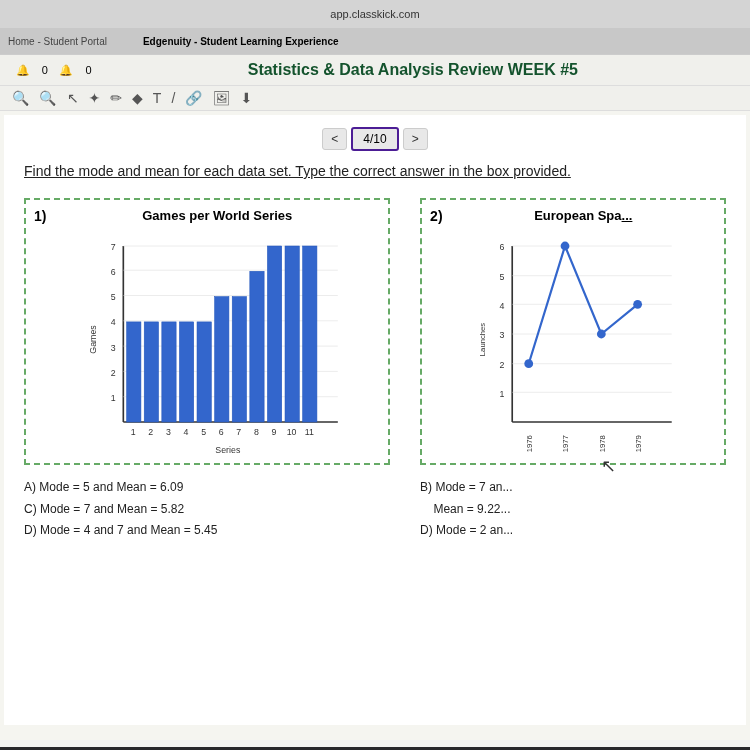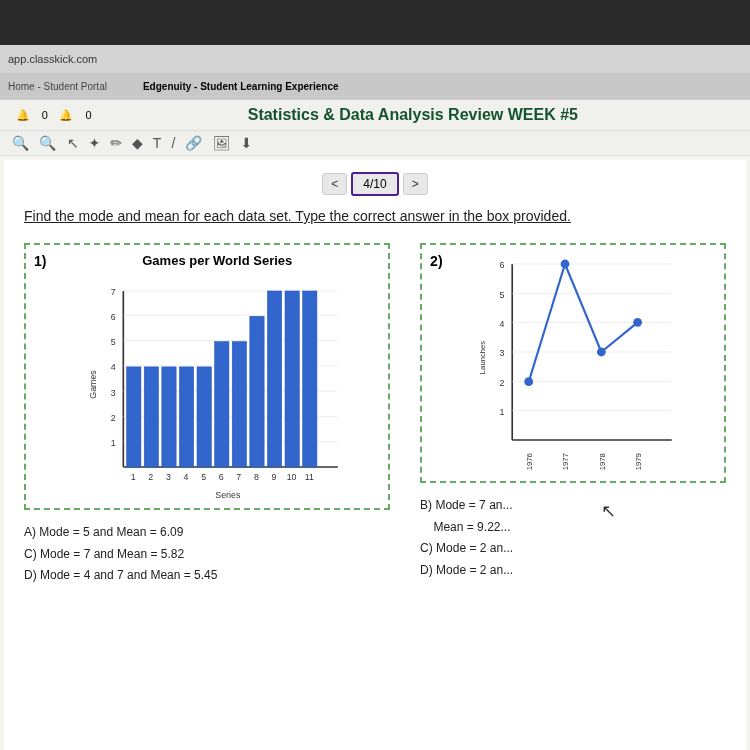--- a/index.html
+++ b/index.html
@@ -16,21 +16,21 @@
       background: #e8e8e8;
       border-bottom: 1px solid #ccc;
     }
 
     .title-bar {
       background: #d4d4d4;
       display: flex;
       align-items: center;
       padding: 4px 8px;
       height: 28px;
-      margin-top: 45px;
+      justify-content: center;
     }
 
     .title-bar-url {
       font-size: 11px;
       color: #333;
     }
 
     .tab-bar {
       display: flex;
       align-items: center;
@@ -360,20 +360,21 @@
           <span class="answer-choice">C)  Mode = 7 and Mean = 5.82</span>
           <span class="answer-choice">D)  Mode = 4 and 7 and Mean = 5.45</span>
         </div>
       </div>
 
       <div class="column-right">
         <div class="problem-box">
           <div style="display:flex; align-items:flex-start; gap:8px;">
             <span class="problem-number">2)</span>
             <div style="flex:1;">
+              <div class="chart-title">European Spa<span style="text-decoration:underline;">...</span></div>
               <div class="line-chart-container">
                 <svg class="line-chart" viewBox="0 0 200 200">
 
                   <line x1="35" y1="10" x2="35" y2="170" stroke="#333" stroke-width="1.5"></line>
 
                   <line x1="35" y1="170" x2="180" y2="170" stroke="#333" stroke-width="1.5"></line>
 
                   <line x1="35" y1="143" x2="180" y2="143" stroke="#ddd" stroke-width="0.5"></line>
                   <line x1="35" y1="117" x2="180" y2="117" stroke="#ddd" stroke-width="0.5"></line>
                   <line x1="35" y1="90" x2="180" y2="90" stroke="#ddd" stroke-width="0.5"></line>
@@ -402,21 +403,20 @@
 
                   <text x="10" y="95" font-size="7" fill="#333" transform="rotate(-90, 10, 95)" text-anchor="middle">Launches</text>
                 </svg>
               </div>
             </div>
           </div>
         </div>
 
         <div class="right-answers">
           <span class="answer-choice">B)  Mode = 7 an...<br>&nbsp;&nbsp;&nbsp;&nbsp;Mean = 9.22...</span>
-          <span class="answer-choice">C)  Mode = 2 an...</span>
           <span class="answer-choice">D)  Mode = 2 an...</span>
         </div>
       </div>
     </div>
 
     <div class="cursor-icon">↖</div>
 
   </div>
 </div>
 

